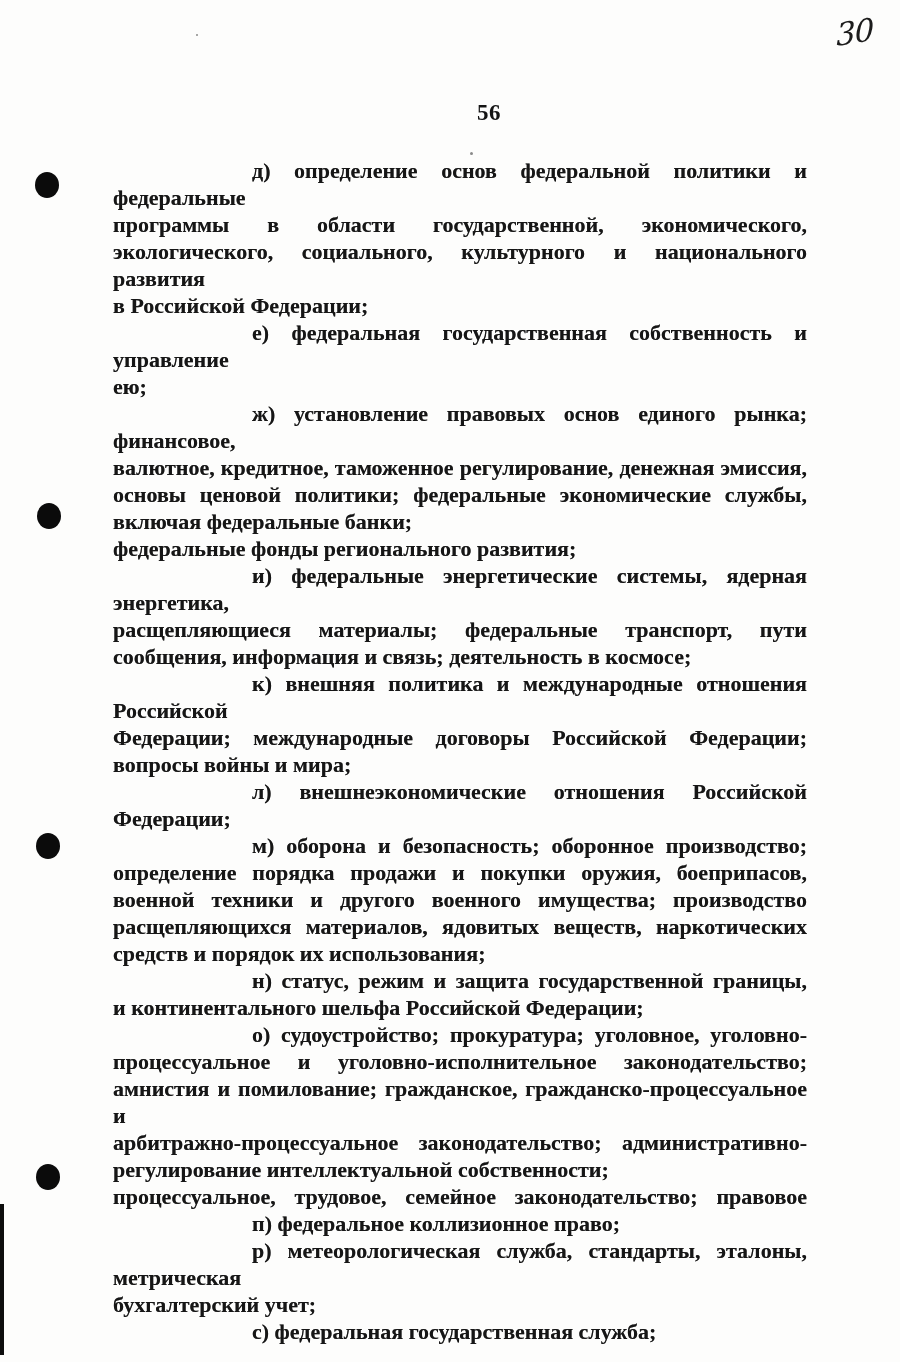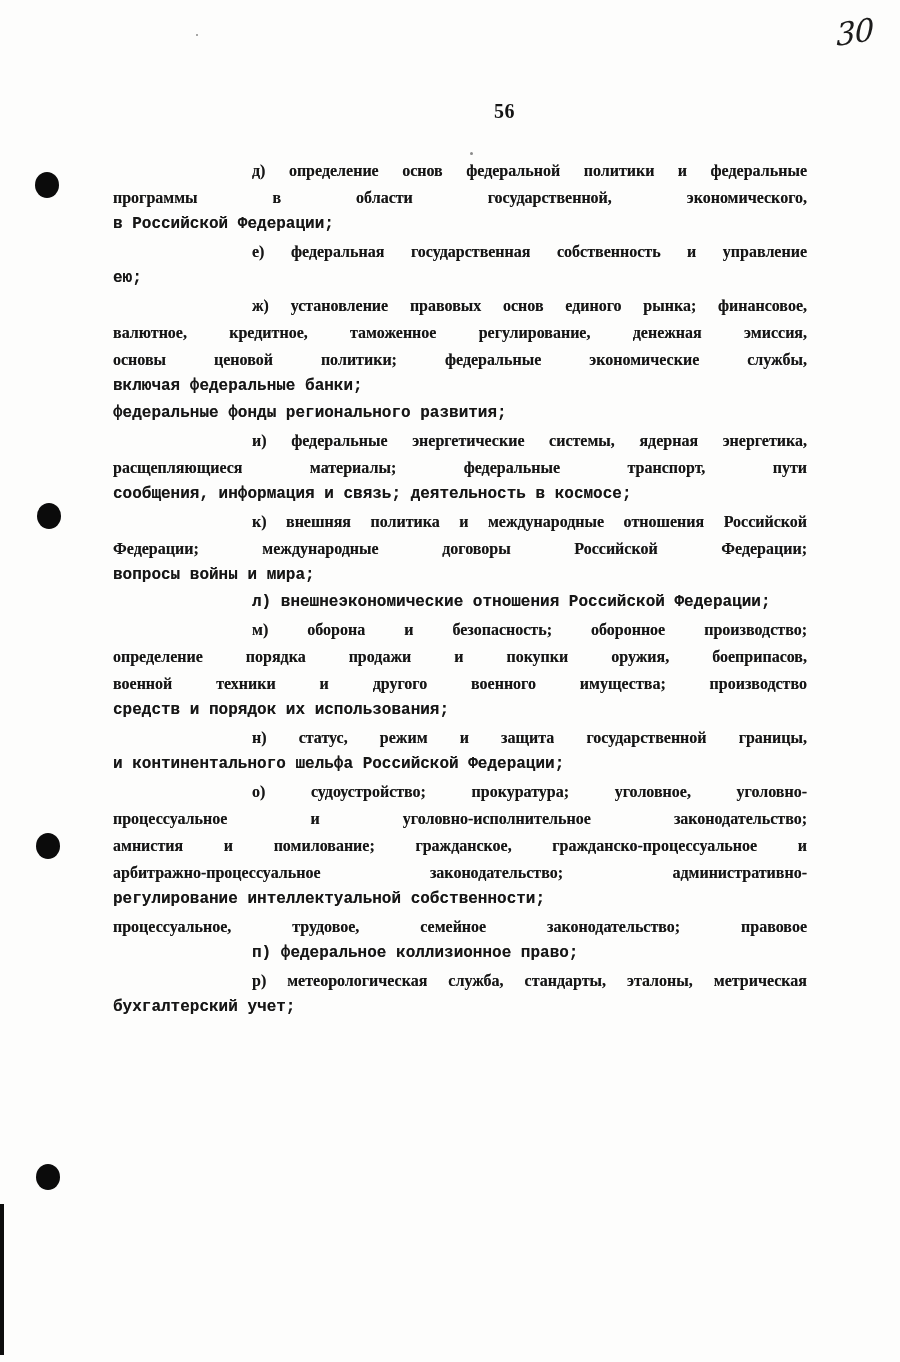--- a/index.html
+++ b/index.html
@@ -23,49 +23,48 @@
     font-family: "DejaVu Serif", serif;
     font-style: italic;
     font-weight: 500;
     font-size: 31px;
     color: #1c1c1c;
     transform: rotate(-9deg) skewX(-8deg);
     letter-spacing: -1px;
   }
   .pagenum {
     position: absolute;
-    left: 494px;
+    left: 477px;
     top: 100px;
-    font-size: 20px;
+    font-size: 23px;
     font-weight: 700;
     color: #141414;
     letter-spacing: 0.5px;
   }
   .textblock {
     position: absolute;
     left: 113px;
     top: 157px;
     width: 694px;
-    font-size: 16px;
+    font-size: 22px;
     font-weight: 700;
     line-height: 27px;
     color: #161616;
     text-shadow: 0 0 0.5px rgba(20,20,20,0.55);
   }
   .line {
     text-align: justify;
     text-align-last: justify;
     white-space: normal;
   }
   .line.first {
     text-indent: 139px;
   }
   .line.last {
     text-align-last: left;
-    font-family: Liberation Mono, monospace;
   }
   .hole {
     position: absolute;
     width: 24px;
     height: 26px;
     background: #0b0b0b;
     border-radius: 50%;
   }
   .hole-1 { left: 35px; top: 172px; }
   .hole-2 { left: 37px; top: 503px; }
@@ -92,50 +91,53 @@
 
 <div class="page">
 
   <div class="handwritten">30</div>
 
   <div class="pagenum">56</div>
 
   <div class="textblock" id="textblock">
       <div class="line first">д) определение основ федеральной политики и федеральные</div>
       <div class="line">программы в области государственной, экономического,</div>
+      <div class="line">экологического, социального, культурного и национального развития</div>
       <div class="line last">в Российской Федерации;</div>
       <div class="line first">е) федеральная государственная собственность и управление</div>
       <div class="line last">ею;</div>
       <div class="line first">ж) установление правовых основ единого рынка; финансовое,</div>
       <div class="line">валютное, кредитное, таможенное регулирование, денежная эмиссия,</div>
       <div class="line">основы ценовой политики; федеральные экономические службы,</div>
       <div class="line last">включая федеральные банки;</div>
       <div class="line last">федеральные фонды регионального развития;</div>
       <div class="line first">и) федеральные энергетические системы, ядерная энергетика,</div>
       <div class="line">расщепляющиеся материалы; федеральные транспорт, пути</div>
       <div class="line last">сообщения, информация и связь; деятельность в космосе;</div>
       <div class="line first">к) внешняя политика и международные отношения Российской</div>
       <div class="line">Федерации; международные договоры Российской Федерации;</div>
       <div class="line last">вопросы войны и мира;</div>
       <div class="line first last">л) внешнеэкономические отношения Российской Федерации;</div>
       <div class="line first">м) оборона и безопасность; оборонное производство;</div>
       <div class="line">определение порядка продажи и покупки оружия, боеприпасов,</div>
       <div class="line">военной техники и другого военного имущества; производство</div>
+      <div class="line">расщепляющихся материалов, ядовитых веществ, наркотических</div>
       <div class="line last">средств и порядок их использования;</div>
       <div class="line first">н) статус, режим и защита государственной границы,</div>
       <div class="line last">и континентального шельфа Российской Федерации;</div>
       <div class="line first">о) судоустройство; прокуратура; уголовное, уголовно-</div>
       <div class="line">процессуальное и уголовно-исполнительное законодательство;</div>
       <div class="line">амнистия и помилование; гражданское, гражданско-процессуальное и</div>
       <div class="line">арбитражно-процессуальное законодательство; административно-</div>
       <div class="line last">регулирование интеллектуальной собственности;</div>
       <div class="line">процессуальное, трудовое, семейное законодательство; правовое</div>
       <div class="line first last">п) федеральное коллизионное право;</div>
       <div class="line first">р) метеорологическая служба, стандарты, эталоны, метрическая</div>
       <div class="line last">бухгалтерский учет;</div>
+      <div class="line first last">с) федеральная государственная служба;</div>
     </div>
 
   <div class="hole hole-1"></div>
   <div class="hole hole-2"></div>
   <div class="hole hole-3"></div>
   <div class="hole hole-4"></div>
 
   <div class="edge-strip"></div>
 
   <div class="speck speck-1"></div>

